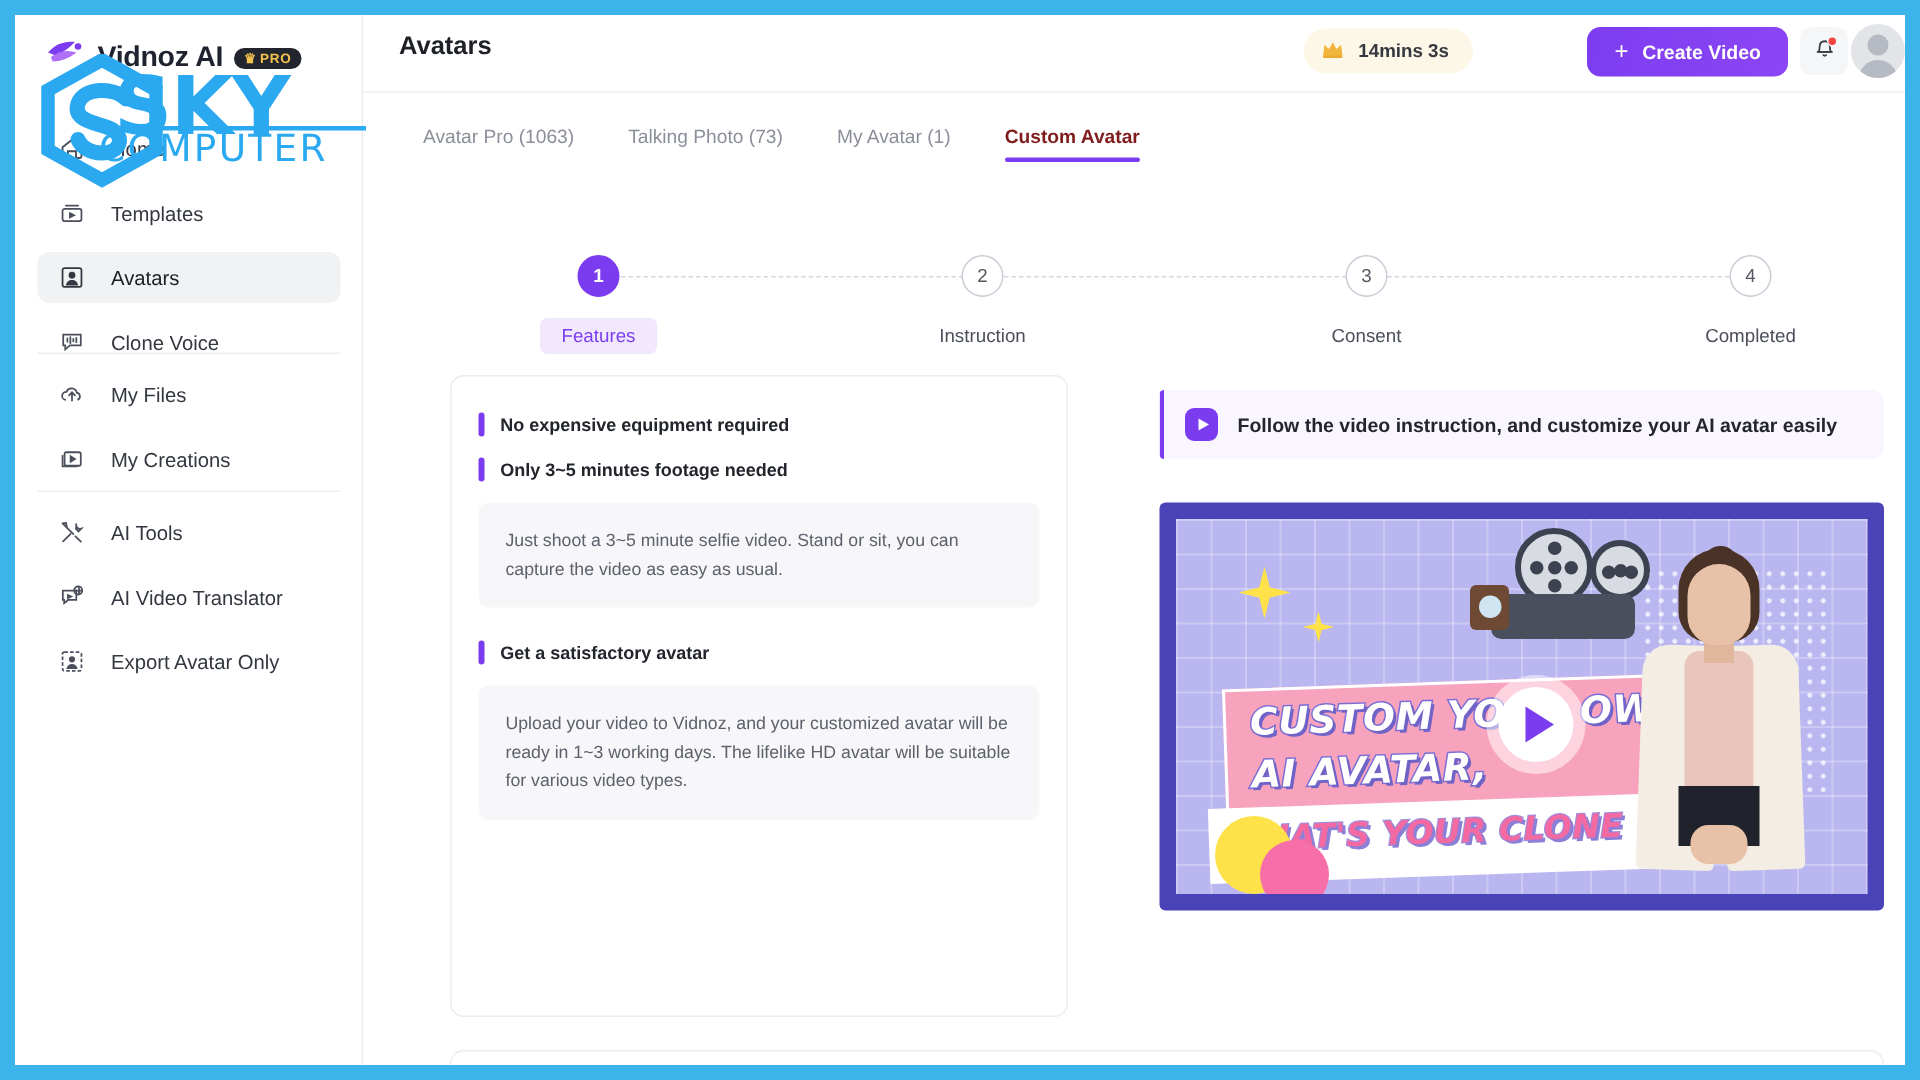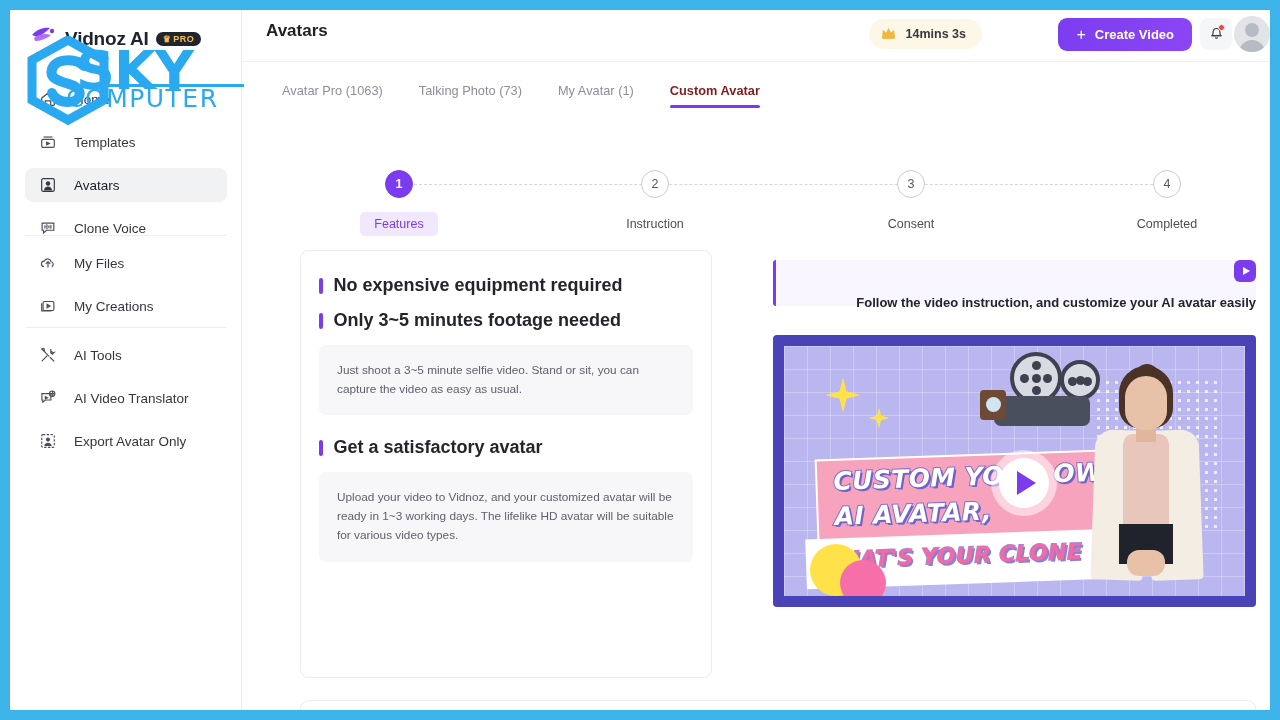--- a/index.html
+++ b/index.html
@@ -147,36 +147,36 @@
   
   #features-card {
     position: absolute; left: 290px; top: 240px;
     width: 412px; height: 428px;
     background: #fff; border: 1px solid #ececef; border-radius: 9px;
   }
   .feature { padding: 0 18px; }
   .feature:first-child { margin-top: 24px; }
   .f-title {
     display: flex; align-items: center; gap: 11px;
-    font-size: 18px; font-weight: 700; color: #22252c; margin-bottom: 14px;
+    font-size: 12px; font-weight: 700; color: #22252c; margin-bottom: 14px;
   }
   .f-title .bar { width: 3.5px; height: 16px; background: #7b3cf0; border-radius: 2px; flex: none; }
   .f-body {
     background: #f7f7f9; border-radius: 7px;
     padding: 16px 18px; font-size: 11.8px; line-height: 1.62; color: #5d616b;
     margin-bottom: 22px;
   }
 
   
   #tip-banner {
     position: absolute; left: 763px; top: 250px;
     width: 483px; height: 46px;
     background: #faf6ff; border-left: 3.5px solid #7b3cf0;
     border-radius: 3px 8px 8px 3px;
-    display: flex; align-items: flex-end; padding-left: 14px; gap: 13px; flex-direction: column;
+    display: flex; align-items: center; padding-left: 14px; gap: 13px;
   }
   #tip-banner .vicon {
     width: 22px; height: 22px; border-radius: 6px; background: #7b3cf0;
     display: flex; align-items: center; justify-content: center; flex: none;
   }
   #tip-banner .vicon .tri {
     width: 0; height: 0; border-left: 7px solid #fff;
     border-top: 4.5px solid transparent; border-bottom: 4.5px solid transparent;
     margin-left: 2px;
   }

